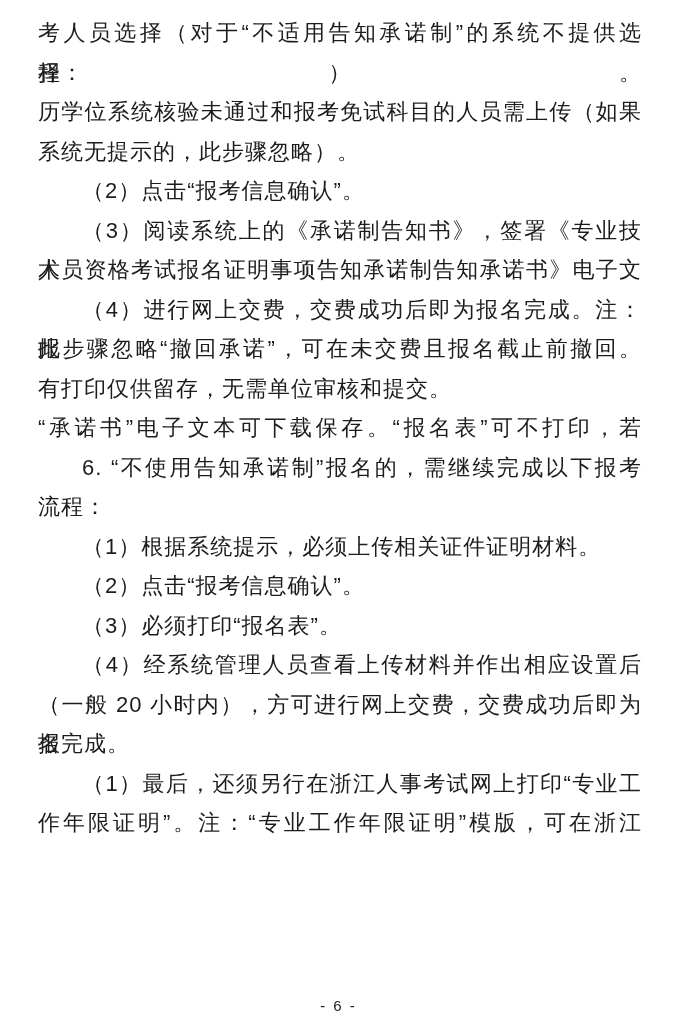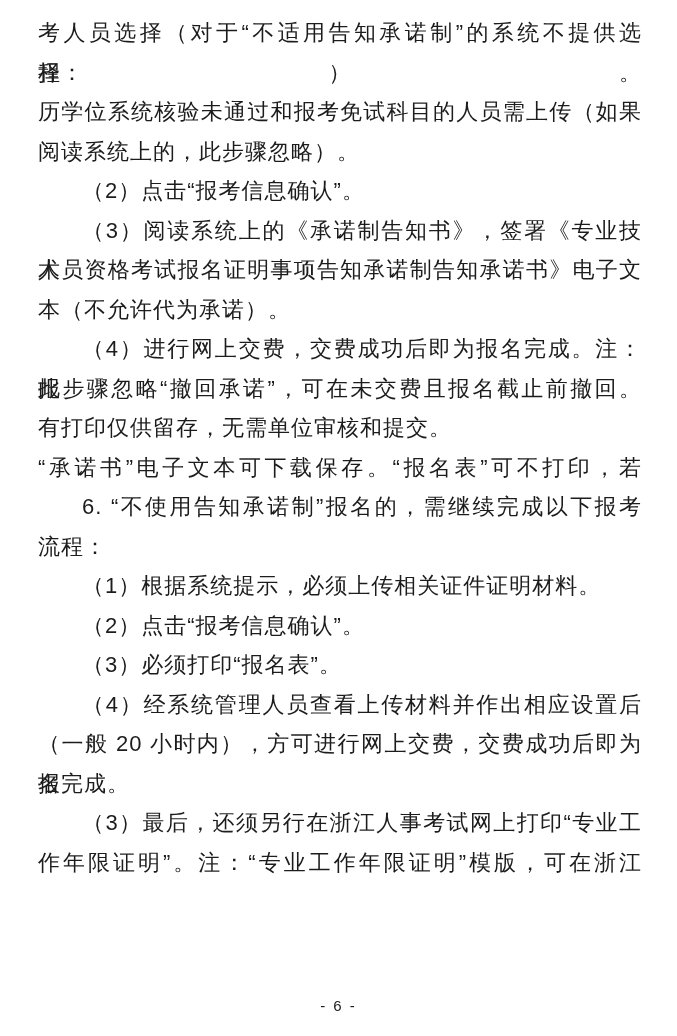--- a/index.html
+++ b/index.html
@@ -51,35 +51,34 @@
   }
 </style>
 </head>
 <body>
 
 <div class="page">
   <div class="content">
     <div class="ln j">考人员选择（对于“不适用告知承诺制”的系统不提供选择）。</div>
     <div class="ln">程：</div>
     <div class="ln j">历学位系统核验未通过和报考免试科目的人员需上传（如果</div>
-    <div class="ln">阅读系统上的，此步骤忽略）。</div>
+    <div class="ln">系统无提示的，此步骤忽略）。</div>
     <div class="ln ind">（2）点击“报考信息确认”。</div>
     <div class="ln ind j">（3）阅读系统上的《承诺制告知书》，签署《专业技术</div>
     <div class="ln j">人员资格考试报名证明事项告知承诺制告知承诺书》电子文</div>
-    <div class="ln">本（不允许代为承诺）。</div>
     <div class="ln ind j">（4）进行网上交费，交费成功后即为报名完成。注：报</div>
     <div class="ln j">此步骤忽略“撤回承诺”，可在未交费且报名截止前撤回。</div>
     <div class="ln">有打印仅供留存，无需单位审核和提交。</div>
     <div class="ln j">“承诺书”电子文本可下载保存。“报名表”可不打印，若</div>
     <div class="ln ind j">6. “不使用告知承诺制”报名的，需继续完成以下报考</div>
     <div class="ln">流程：</div>
     <div class="ln ind">（1）根据系统提示，必须上传相关证件证明材料。</div>
     <div class="ln ind">（2）点击“报考信息确认”。</div>
     <div class="ln ind">（3）必须打印“报名表”。</div>
     <div class="ln ind j">（4）经系统管理人员查看上传材料并作出相应设置后</div>
     <div class="ln j">（一般 20 小时内），方可进行网上交费，交费成功后即为报</div>
     <div class="ln">名完成。</div>
-    <div class="ln ind j">（3）最后，还须另行在浙江人事考试网上打印“专业工</div>
+    <div class="ln ind j">（1）最后，还须另行在浙江人事考试网上打印“专业工</div>
     <div class="ln j">作年限证明”。注：“专业工作年限证明”模版，可在浙江</div>
   </div>
 
   <div class="footer">- 6 -</div>
 </div>
 
 </body></html>

